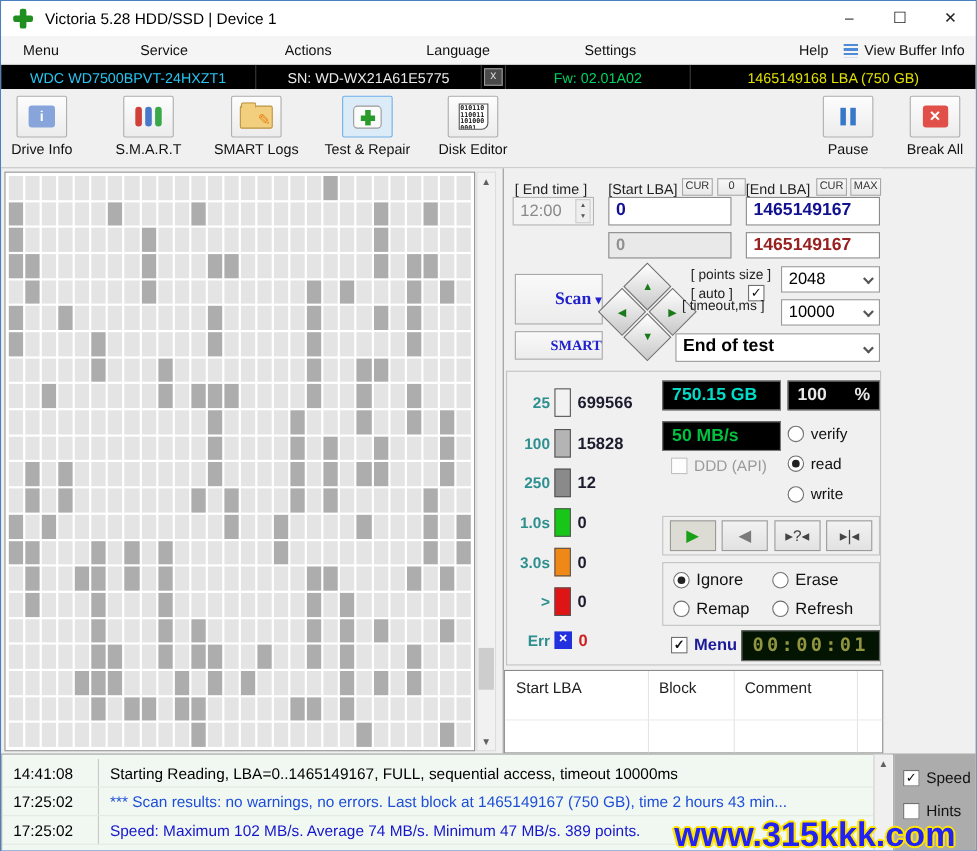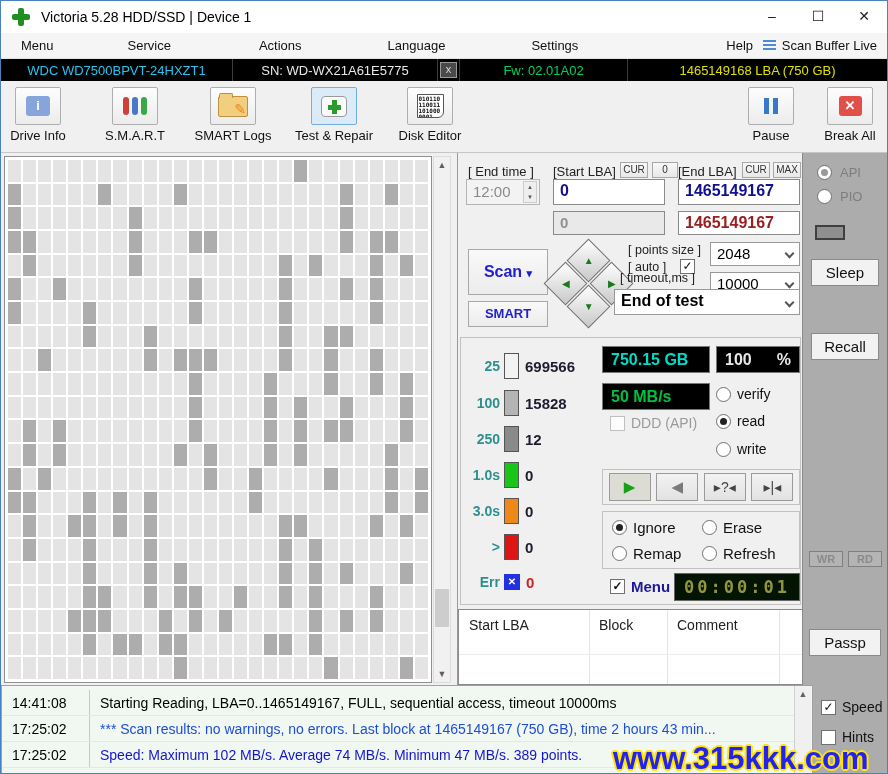--- a/index.html
+++ b/index.html
@@ -100,21 +100,21 @@
   .inputbox { position:absolute; background:#fff; border:1px solid #8a8a8a; font-size:16px;
               font-weight:bold; padding:2px 6px 0; }
   .navy { color:#101090; } .darkred { color:#992020; }
   .disabledbox { background:#e9e9e9; color:#909090; }
   .spinner { position:absolute; left:8px; top:26px; width:74px; height:26px; background:#f3f3f3;
              border:1px solid #b4b4b4; color:#8a8a8a; font-size:15px; padding:3px 6px 0; }
   .spin-arrows { position:absolute; right:2px; top:1px; width:14px; height:22px; font-size:6px;
                  color:#555; text-align:center; line-height:10px; background:#eee; border:1px solid #ccc; }
 
   .panel-btn { position:absolute; background:linear-gradient(#f9f9f9,#ececec); border:1px solid #a8a8a8;
-               text-align:center; color:#2222cc; font-weight:bold; }
+               text-align:right; color:#2222cc; font-weight:bold;font-family:Liberation Serif, serif; }
   .scan-btn { left:10px; top:96px; width:80px; height:46px; font-size:16px; line-height:44px; }
   .quick-btn { left:10px; top:148px; width:80px; height:26px; font-size:13px; line-height:24px; }
 
   .diamond { position:absolute; width:31px; height:31px; transform:rotate(45deg);
              background:linear-gradient(135deg,#ffffff,#c8c8c8); border:1px solid #707070;
              display:flex; align-items:center; justify-content:center; }
   .diamond span { transform:rotate(-45deg); color:#1a7a1a; font-size:10px; }
 
   .combo { position:absolute; background:#fff; border:1px solid #999; font-size:15px;
            padding:2px 6px 0; }
@@ -207,21 +207,21 @@
 
   <div class="menubar">
     <span class="menu-item m0">Menu</span>
     <span class="menu-item m1">Service</span>
     <span class="menu-item m2">Actions</span>
     <span class="menu-item m3">Language</span>
     <span class="menu-item m4">Settings</span>
     <span class="menu-item m5">Help</span>
     <span class="view-buffer">
       <span class="list-icon"></span>
-      <span>Scan Buffer Live</span>
+      <span>View Buffer Info</span>
     </span>
   </div>
 
   <div class="infobar">
     <div class="seg seg-model">WDC WD7500BPVT-24HXZT1</div>
     <div class="seg seg-serial">SN: WD-WX21A61E5775</div>
     <div class="seg seg-xbtn">
       <span class="xbox">x</span>
     </div>
     <div class="seg seg-fw">Fw: 02.01A02</div>
@@ -953,21 +953,21 @@
     <span class="check" style="position:absolute; left:222px; top:106px;">✓</span>
     <div class="combo" style="left:252px; top:89px; width:90px; height:24px;">
       <span>2048</span>
       <span class="chev"></span>
     </div>
     <div class="lbl" style="left:162px; top:118px; font-size:12.5px;">[ timeout,ms ]</div>
     <div class="combo" style="left:252px; top:119px; width:90px; height:24px;">
       <span>10000</span>
       <span class="chev"></span>
     </div>
-    <div class="combo" style="left:156px; top:136px; width:186px; height:26px; font-weight:bold; font-size:16px;">
+    <div class="combo" style="left:156px; top:150px; width:186px; height:26px; font-weight:bold; font-size:16px;">
       <span>End of test</span>
       <span class="chev" style="top:9px;"></span>
     </div>
 
     <div class="grp" style="left:2px; top:184px; width:341px; height:268px;"></div>
 
     <div class="stat-row" style="top:198px;">
       <span class="stat-label">25</span>
         <span class="swatch" style="background: rgb(242, 242, 242);"></span>
         <span class="stat-value">699566</span>
@@ -1061,36 +1061,20 @@
       <div class="hdr" style="left:10px;">Start LBA</div>
       <div class="hdr" style="left:140px;">Block</div>
       <div class="hdr" style="left:218px;">Comment</div>
       <div class="col-line" style="left:130px;"></div>
       <div class="col-line" style="left:208px;"></div>
       <div class="col-line" style="left:320px;"></div>
       <div class="row-line" style="top:44px;"></div>
     </div>
   </div>
 
-  <div class="sidebar">
-    <div class="sb-radio-row" style="left:14px; top:12px;">
-      <span class="radio gray"></span>
-        <span>API</span>
-    </div>
-    <div class="sb-radio-row" style="left:14px; top:36px;">
-      <span class="radio"></span>
-        <span>PIO</span>
-    </div>
-    <div class="led"></div>
-    <div class="sb-btn" style="left:8px; top:106px; width:68px; height:27px; line-height:25px;">Sleep</div>
-    <div class="sb-btn" style="left:8px; top:180px; width:68px; height:27px; line-height:25px;">Recall</div>
-    <div class="sb-btn sb-small" style="left:6px; top:398px; width:34px; height:16px; line-height:14px;">WR</div>
-    <div class="sb-btn sb-small" style="left:45px; top:398px; width:34px; height:16px; line-height:14px;">RD</div>
-    <div class="sb-btn" style="left:6px; top:476px; width:72px; height:27px; line-height:25px;">Passp</div>
-  </div>
 
   <div class="logbox">
     <div class="log-row" style="top:4px;">
       <span class="log-time">14:41:08</span>
       <span class="log-msg" style="color: rgb(0, 0, 0);">Starting Reading, LBA=0..1465149167, FULL, sequential access, timeout 10000ms</span>
     </div>
     <div class="log-row" style="top:30px;">
       <span class="log-time">17:25:02</span>
       <span class="log-msg" style="color: #1d4ed8;">*** Scan results: no warnings, no errors. Last block at 1465149167 (750 GB), time 2 hours 43 min...</span>
     </div>

